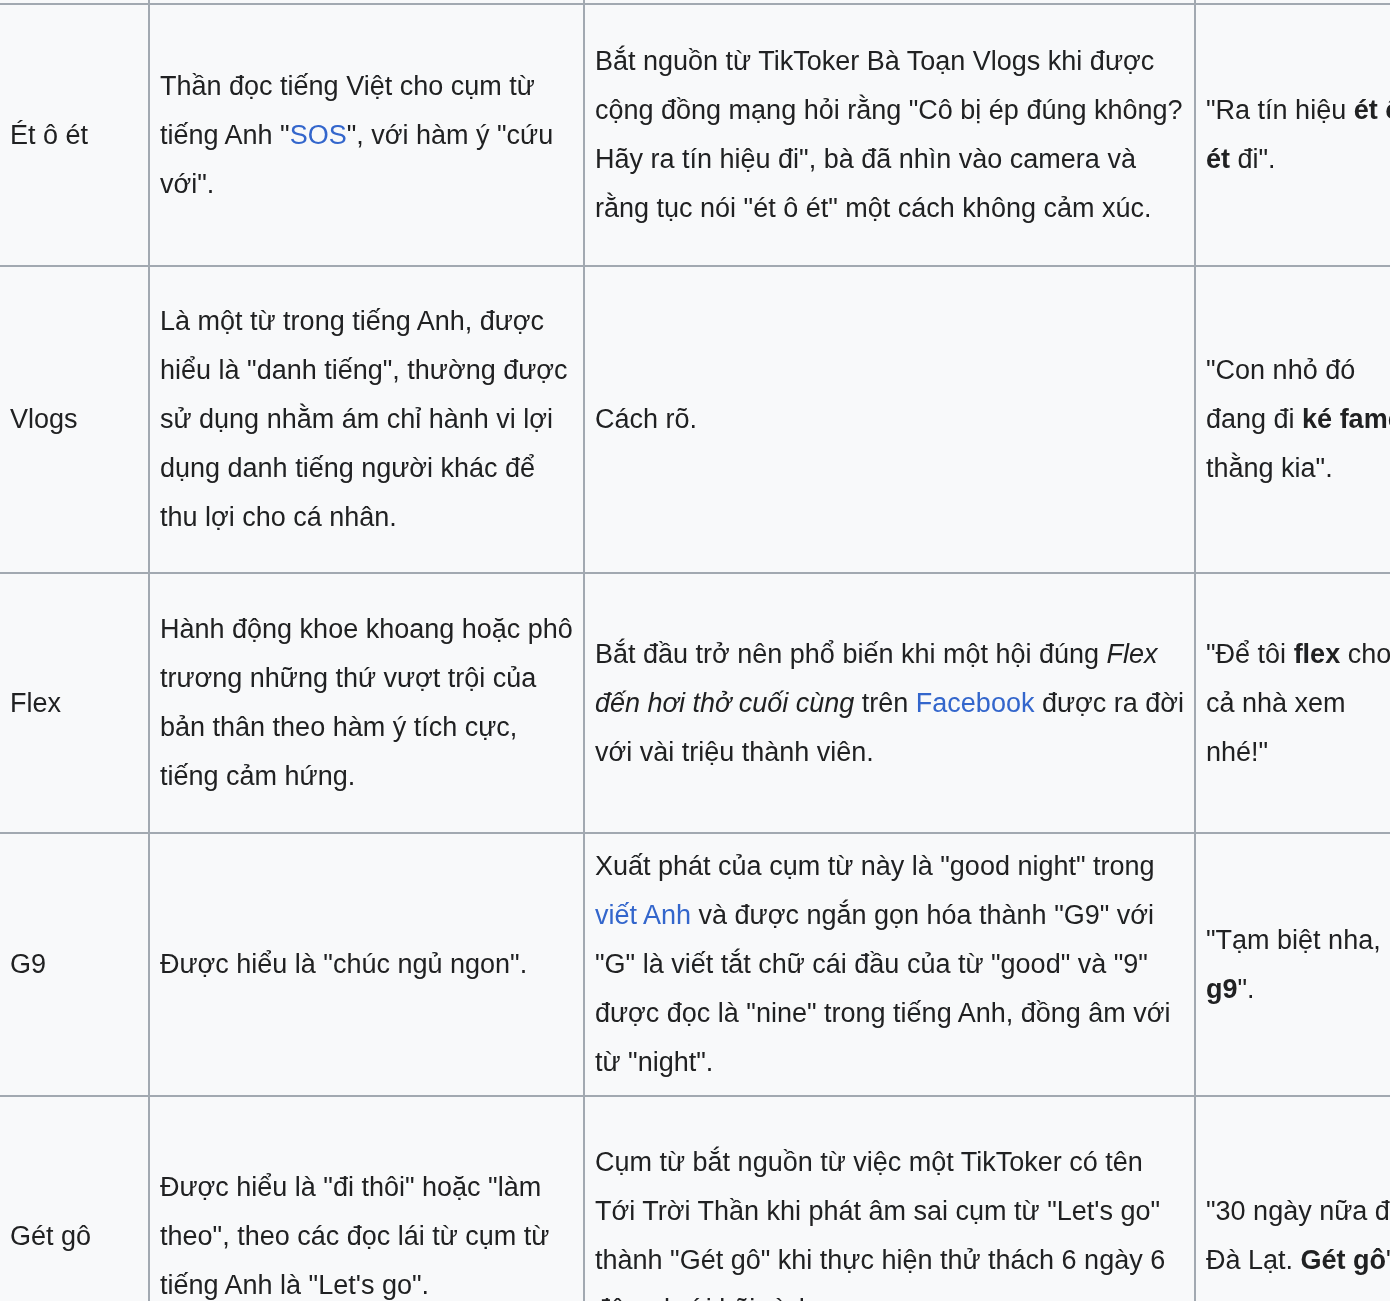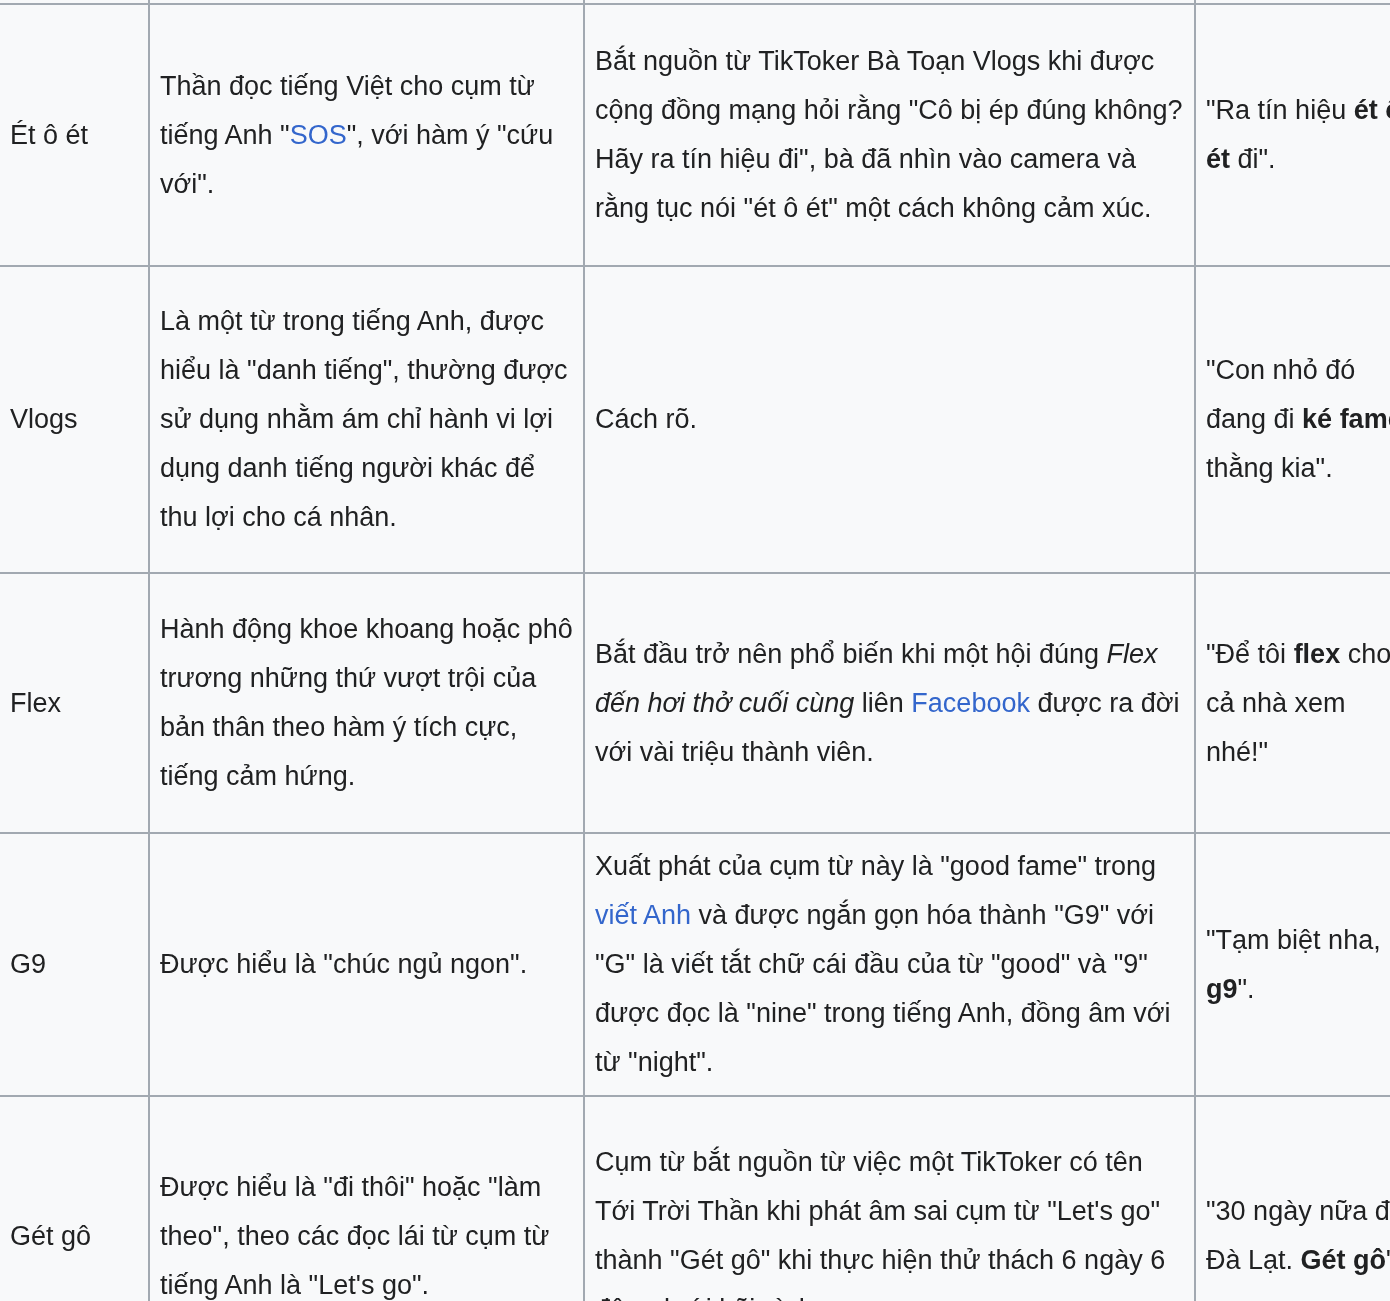--- a/index.html
+++ b/index.html
@@ -61,27 +61,27 @@
   </tr>
       <tr style="height: 307px;">
     <td>Vlogs</td>
     <td><span>Là một từ trong tiếng Anh, được hiểu là "danh tiếng", thường được sử dụng nhằm ám chỉ hành vi lợi dụng danh tiếng người khác để thu lợi cho cá nhân.</span></td>
     <td><span>Cách rõ.</span></td>
     <td><span>"Con nhỏ đó đang đi </span><b>ké fame</b><span> thằng kia".</span></td>
   </tr>
       <tr style="height: 260px;">
     <td>Flex</td>
     <td><span>Hành động khoe khoang hoặc phô trương những thứ vượt trội của bản thân theo hàm ý tích cực, tiếng cảm hứng.</span></td>
-    <td><span>Bắt đầu trở nên phổ biến khi một hội đúng </span><i>Flex đến hơi thở cuối cùng</i><span> liên </span><a href="#">Facebook</a><span> được ra đời với vài triệu thành viên.</span></td>
+    <td><span>Bắt đầu trở nên phổ biến khi một hội đúng </span><i>Flex đến hơi thở cuối cùng</i><span> trên </span><a href="#">Facebook</a><span> được ra đời với vài triệu thành viên.</span></td>
     <td><span>"Để tôi </span><b>flex</b><span> cho cả nhà xem nhé!"</span></td>
   </tr>
       <tr style="height: 263px;">
     <td>G9</td>
     <td><span>Được hiểu là "chúc ngủ ngon".</span></td>
-    <td><span>Xuất phát của cụm từ này là "good fame" trong </span><a href="#">viết Anh</a><span> và được ngắn gọn hóa thành "G9" với "G" là viết tắt chữ cái đầu của từ "good" và "9" được đọc là "nine" trong tiếng Anh, đồng âm với từ "night".</span></td>
+    <td><span>Xuất phát của cụm từ này là "good night" trong </span><a href="#">viết Anh</a><span> và được ngắn gọn hóa thành "G9" với "G" là viết tắt chữ cái đầu của từ "good" và "9" được đọc là "nine" trong tiếng Anh, đồng âm với từ "night".</span></td>
     <td><span>"Tạm biệt nha, </span><b>g9</b><span>".</span></td>
   </tr>
       <tr style="height: 280px;">
     <td>Gét gô</td>
     <td><span>Được hiểu là "đi thôi" hoặc "làm theo", theo các đọc lái từ cụm từ tiếng Anh là "Let's go".</span></td>
     <td><span>Cụm từ bắt nguồn từ việc một TikToker có tên Tới Trời Thần khi phát âm sai cụm từ "Let's go" thành "Gét gô" khi thực hiện thử thách 6 ngày 6 đêm dưới bãi sình.</span></td>
     <td><span>"30 ngày nữa đi Đà Lạt. </span><b>Gét gô</b><span>"</span></td>
   </tr>
     </tbody>
 </table>

